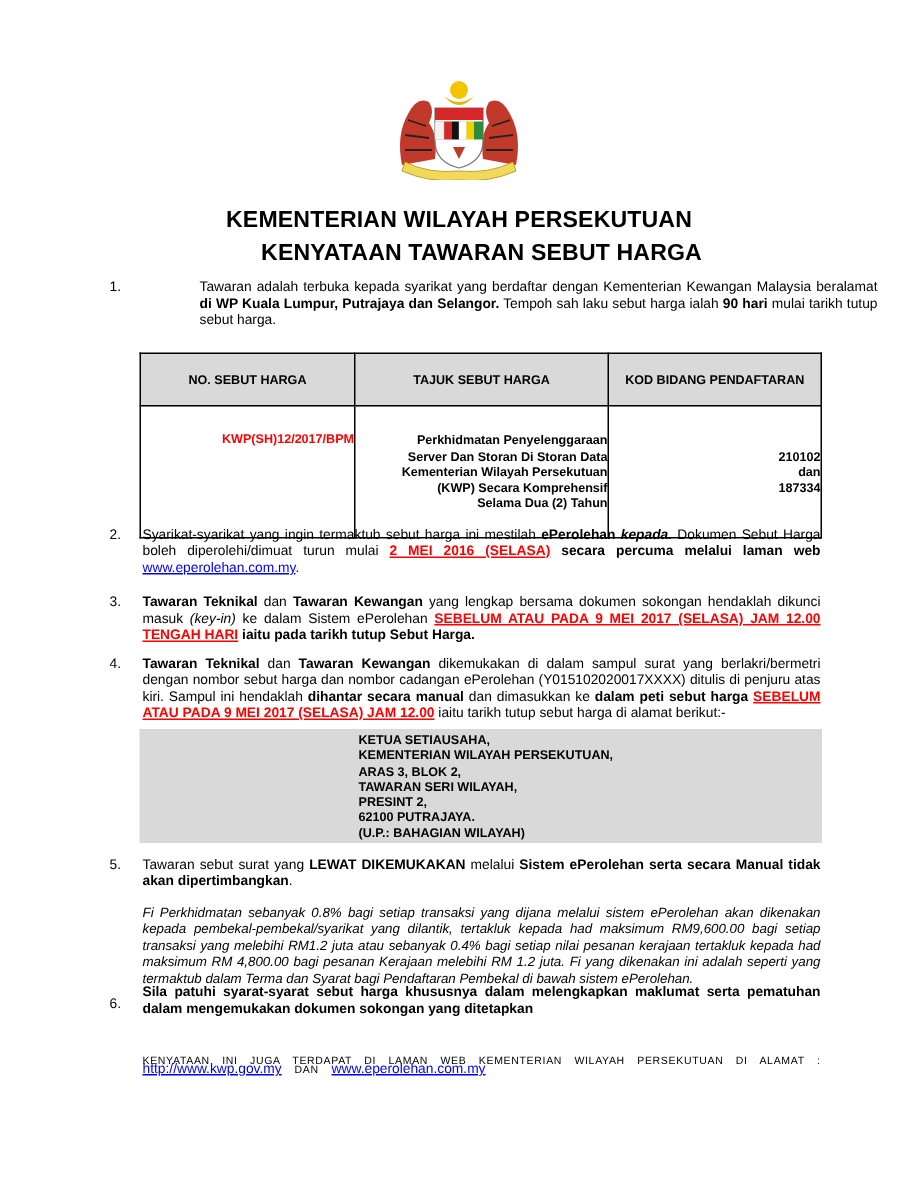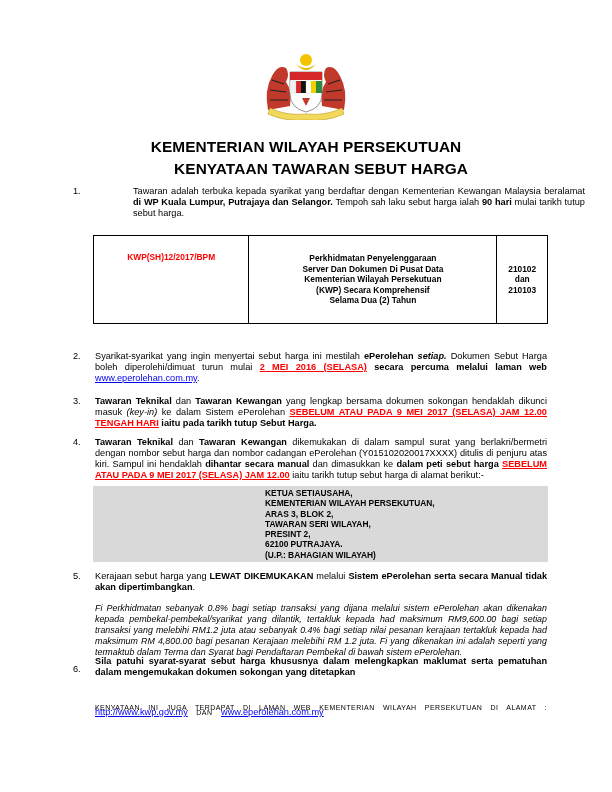--- a/index.html
+++ b/index.html
@@ -20,26 +20,26 @@
   b { font-weight: bold; }
   .red-u { color: #ff0000; font-weight: bold; text-decoration: underline; text-decoration-color: #ff0000; }
   .link { color: #0000ee; text-decoration: underline; }
   .link-b { color: #0000ee; text-decoration: underline; font-weight: normal; }
   table.sh {
     position: absolute; left: 93px; top: 235px; width: 455px; border-collapse: collapse;
     font-size: 8.4px; font-weight: bold;
   }
   table.sh th, table.sh td { border: 1.2px solid #000; text-align: center; vertical-align: middle; padding: 0; }
   table.sh th { background: #d9d9d9; height: 34px; }
-  table.sh td { height: 71px; line-height: 10.4px; }
+  table.sh td { height: 71px; line-height: 10.4px; text-align: right; }
   .red-txt { color: #ff0000; }
   .addr {
     position: absolute; left: 93px; top: 486px; width: 455px; height: 76px; background: #d9d9d9;
   }
-  .addr-lines { position: absolute; left: 172px; top: 2px; font-size: 8.4px; font-weight: bold; line-height: 10.3px; }
+  .addr-lines { position: absolute; left: 146px; top: 2px; font-size: 8.4px; font-weight: bold; line-height: 10.3px; }
   .italic { font-style: italic; }
   .small-caps-note { font-size: 7px; letter-spacing: 0.45px; word-spacing: 3px; }
 </style>
 </head>
 <body>
 
 <div class="abs crest">
   <svg width="88" height="70" viewBox="0 0 88 70">
 
     <circle cx="44" cy="10" r="6" fill="#f5c400"></circle>
@@ -67,43 +67,48 @@
 <div class="abs title t1">KEMENTERIAN WILAYAH PERSEKUTUAN</div>
 <div class="abs title t2">KENYATAAN TAWARAN SEBUT HARGA</div>
 
 <div class="num" style="top:186px;">1.</div>
 <div class="body-col para" style="top:186px;margin-left:38px;">
   <span>Tawaran adalah terbuka kepada syarikat yang  berdaftar dengan Kementerian Kewangan Malaysia beralamat </span><b>di WP Kuala Lumpur, Putrajaya dan Selangor.</b><span> Tempoh sah laku sebut harga ialah </span><b>90 hari</b><span> mulai tarikh tutup sebut harga.</span>
 </div>
 
 <table class="sh">
   <tbody>
+      <tr>
+    <th style="width:142px;">NO. SEBUT HARGA</th>
+    <th style="width:168px;">TAJUK SEBUT HARGA</th>
+    <th>KOD BIDANG PENDAFTARAN</th>
+  </tr>
   <tr>
     <td style="vertical-align:top; padding-top:16px;">
       <span class="red-txt">KWP(SH)12/2017/BPM</span>
     </td>
     <td>
       <div>Perkhidmatan Penyelenggaraan</div>
-      <div>Server Dan Dokumen Di Pusat Data</div>
+      <div>Server Dan Storan Di Storan Data</div>
       <div>Kementerian Wilayah Persekutuan</div>
       <div>(KWP) Secara Komprehensif</div>
       <div>Selama Dua (2) Tahun</div>
     </td>
     <td>
       <div>210102</div>
       <div>dan</div>
-      <div>210103</div>
+      <div>187334</div>
     </td>
   </tr>
 </tbody>
   </table>
 
 <div class="num" style="top:351px;">2.</div>
 <div class="body-col para" style="top:351px;">
-  <span>Syarikat-syarikat yang ingin menyertai sebut harga ini mestilah </span><b>ePerolehan</b> <b class="italic">setiap.</b><span> Dokumen Sebut Harga boleh diperolehi/dimuat turun mulai </span><span class="red-u">2 MEI 2016 (SELASA)</span><b> secara percuma melalui laman web </b><a class="link" href="#">www.eperolehan.com.my</a><span>.</span>
+  <span>Syarikat-syarikat yang ingin termaktub sebut harga ini mestilah </span><b>ePerolehan</b> <b class="italic">kepada.</b><span> Dokumen Sebut Harga boleh diperolehi/dimuat turun mulai </span><span class="red-u">2 MEI 2016 (SELASA)</span><b> secara percuma melalui laman web </b><a class="link" href="#">www.eperolehan.com.my</a><span>.</span>
 </div>
 
 <div class="num" style="top:396px;">3.</div>
 <div class="body-col para" style="top:396px;">
   <b>Tawaran Teknikal</b><span> dan </span><b>Tawaran Kewangan</b><span> yang lengkap bersama dokumen sokongan hendaklah dikunci masuk </span><span class="italic">(key-in)</span><span> ke dalam Sistem ePerolehan </span><span class="red-u">SEBELUM ATAU PADA 9 MEI 2017 (SELASA) JAM 12.00 TENGAH HARI</span><b> iaitu pada tarikh tutup Sebut Harga.</b>
 </div>
 
 <div class="num" style="top:437px;">4.</div>
 <div class="body-col para" style="top:437px;">
   <b>Tawaran Teknikal</b><span> dan </span><b>Tawaran Kewangan</b><span> dikemukakan di dalam sampul surat yang berlakri/bermetri dengan nombor sebut harga dan nombor cadangan ePerolehan (Y015102020017XXXX) ditulis di penjuru atas kiri. Sampul ini hendaklah </span><b>dihantar secara manual</b><span> dan dimasukkan ke </span><b>dalam peti sebut harga</b> <span class="red-u">SEBELUM ATAU PADA  9 MEI 2017 (SELASA) JAM 12.00</span><span> iaitu tarikh tutup sebut harga di alamat berikut:-</span>
@@ -116,21 +121,21 @@
     <div>ARAS 3, BLOK 2,</div>
     <div>TAWARAN SERI WILAYAH,</div>
     <div>PRESINT 2,</div>
     <div>62100 PUTRAJAYA.</div>
     <div>(U.P.: BAHAGIAN WILAYAH)</div>
   </div>
 </div>
 
 <div class="num" style="top:571px;">5.</div>
 <div class="body-col para" style="top:571px;">
-  <span>Kerajaan sebut harga yang </span><b>LEWAT DIKEMUKAKAN</b><span> melalui </span><b>Sistem ePerolehan serta secara Manual tidak akan dipertimbangkan</b><span>.</span>
+  <span>Tawaran sebut surat yang </span><b>LEWAT DIKEMUKAKAN</b><span> melalui </span><b>Sistem ePerolehan serta secara Manual tidak akan dipertimbangkan</b><span>.</span>
 </div>
 
 <div class="body-col para italic" style="top:603px; font-size:8.9px; line-height:11px;">Fi Perkhidmatan sebanyak 0.8% bagi setiap transaksi yang dijana melalui sistem ePerolehan akan dikenakan kepada pembekal-pembekal/syarikat yang dilantik, tertakluk kepada had maksimum RM9,600.00 bagi setiap transaksi yang melebihi RM1.2 juta atau sebanyak 0.4% bagi setiap nilai pesanan kerajaan tertakluk kepada had maksimum RM 4,800.00 bagi pesanan Kerajaan melebihi RM 1.2 juta. Fi yang dikenakan ini adalah seperti yang termaktub dalam Terma dan Syarat bagi Pendaftaran Pembekal di bawah sistem ePerolehan.</div>
 
 <div class="num" style="top:664px;">6.</div>
 <div class="body-col para" style="top:656px;">
   <b>Sila patuhi syarat-syarat sebut harga khususnya dalam melengkapkan maklumat serta pematuhan dalam mengemukakan dokumen sokongan yang ditetapkan</b>
 </div>
 
 <div class="body-col" style="top:696px; text-align:justify; text-align-last:justify;">

